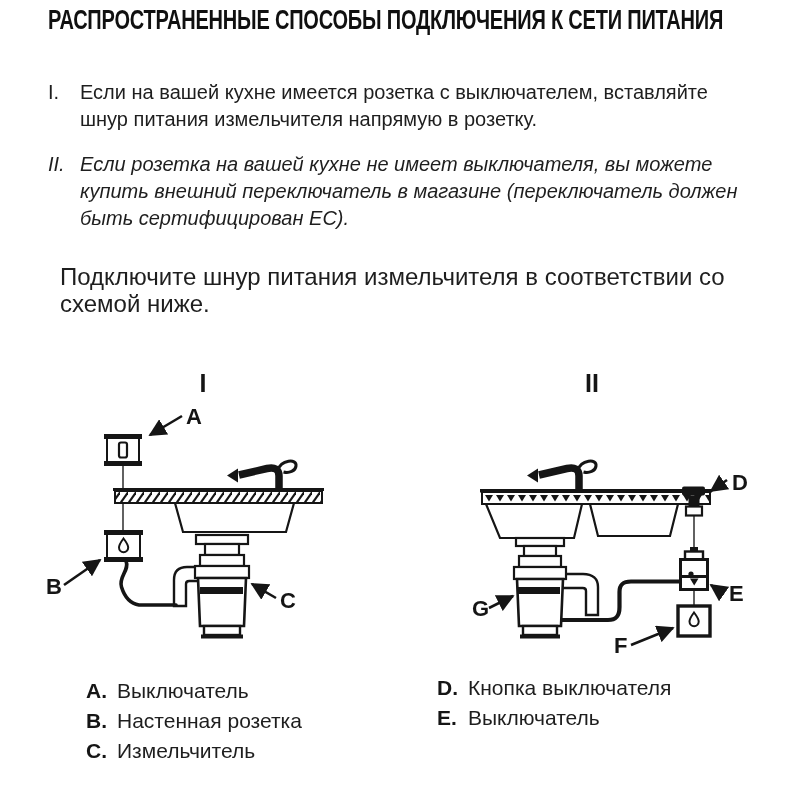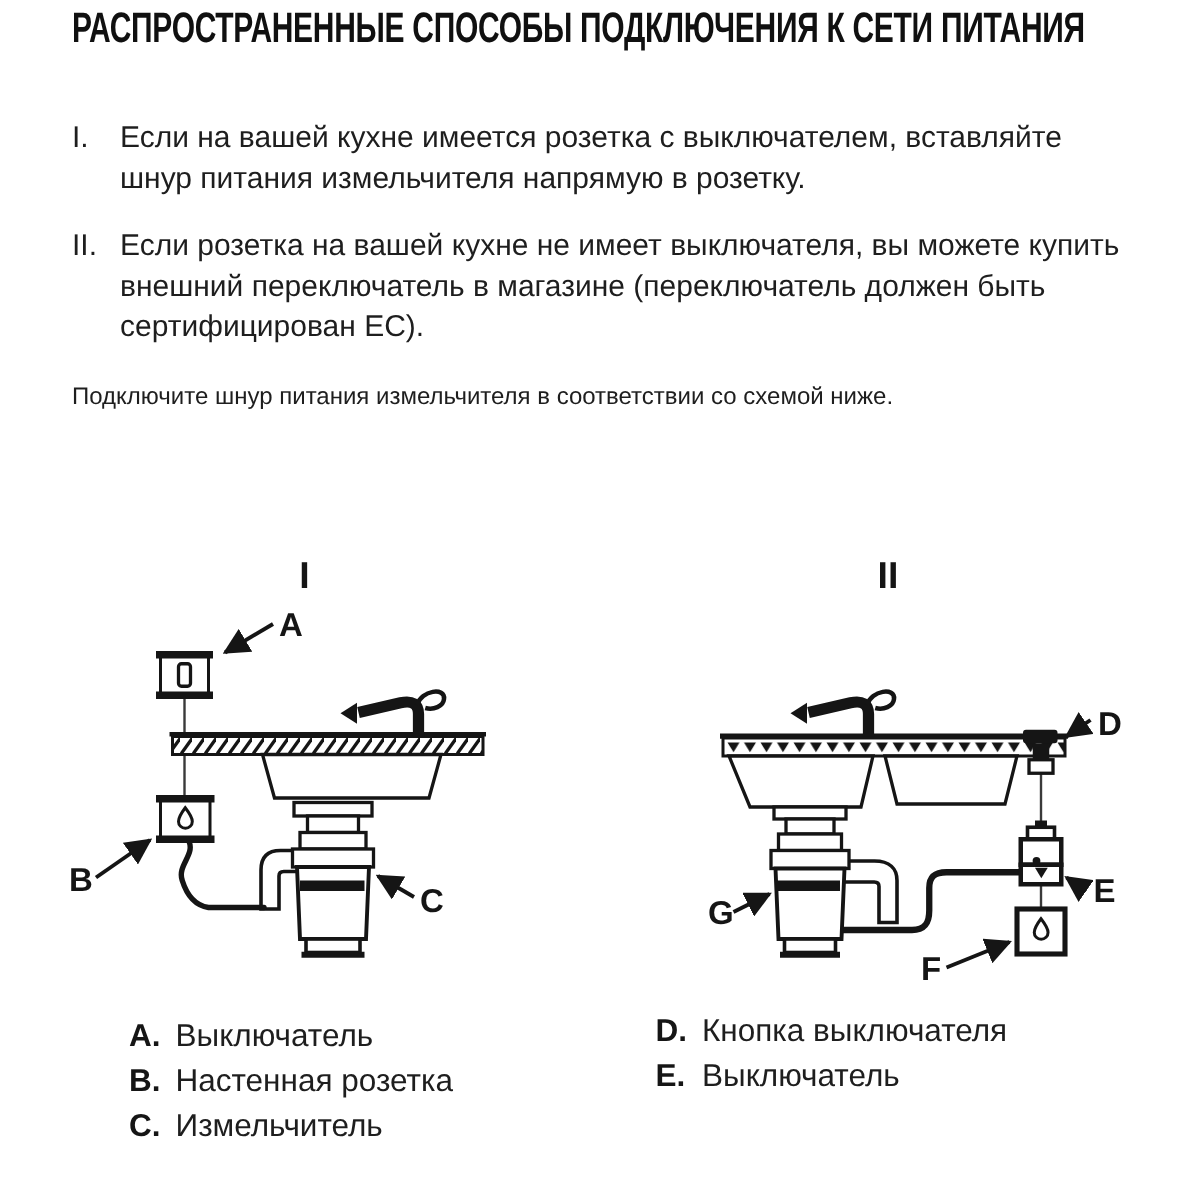--- a/index.html
+++ b/index.html
@@ -5,22 +5,22 @@
   html,body{margin:0;padding:0;background:#fff;}
   .page{position:relative;width:800px;height:796px;background:#ffffff;overflow:hidden;
         font-family:"Liberation Sans",sans-serif;color:#1e1e1e;}
   .title{position:absolute;left:48px;top:5px;width:692px;margin:0;
          font-size:20px;font-weight:bold;line-height:21.5px;color:#101010;
          letter-spacing:-0.2px;transform:scaleY(1.42);transform-origin:0 0;}
   .step{position:absolute;left:48px;width:678px;font-size:20px;line-height:27px;padding-left:32px;
         hyphens:manual;}
   .step .marker{position:absolute;left:0;top:0;}
   #step-1{top:79px;}
-  #step-2{top:151px;}
-  .note{position:absolute;left:48px;top:251px;width:696px;margin:0;font-size:16px;line-height:27px;}
+  #step-2{top:151px;font-style:italic;}
+  .note{position:absolute;left:48px;top:251px;width:696px;margin:12px;font-size:24px;line-height:27px;}
   .diagram{position:absolute;}
   #diagram-1{left:40px;top:348px;}
   #diagram-2{left:418px;top:348px;}
   .legend{position:absolute;font-size:21px;line-height:30px;}
   #legend-1{left:58px;top:676px;margin-left:28px;}
   #legend-2{left:437px;top:673px;}
   .leg-letter{font-weight:bold;display:inline-block;min-width:31px;color:#151515;}
   .dnum{font:bold 25px "Liberation Sans",sans-serif;fill:#151515;}
   .callout{font:bold 22px "Liberation Sans",sans-serif;fill:#151515;}
   .arrowline{stroke:#151515;stroke-width:2.6;fill:none;}

